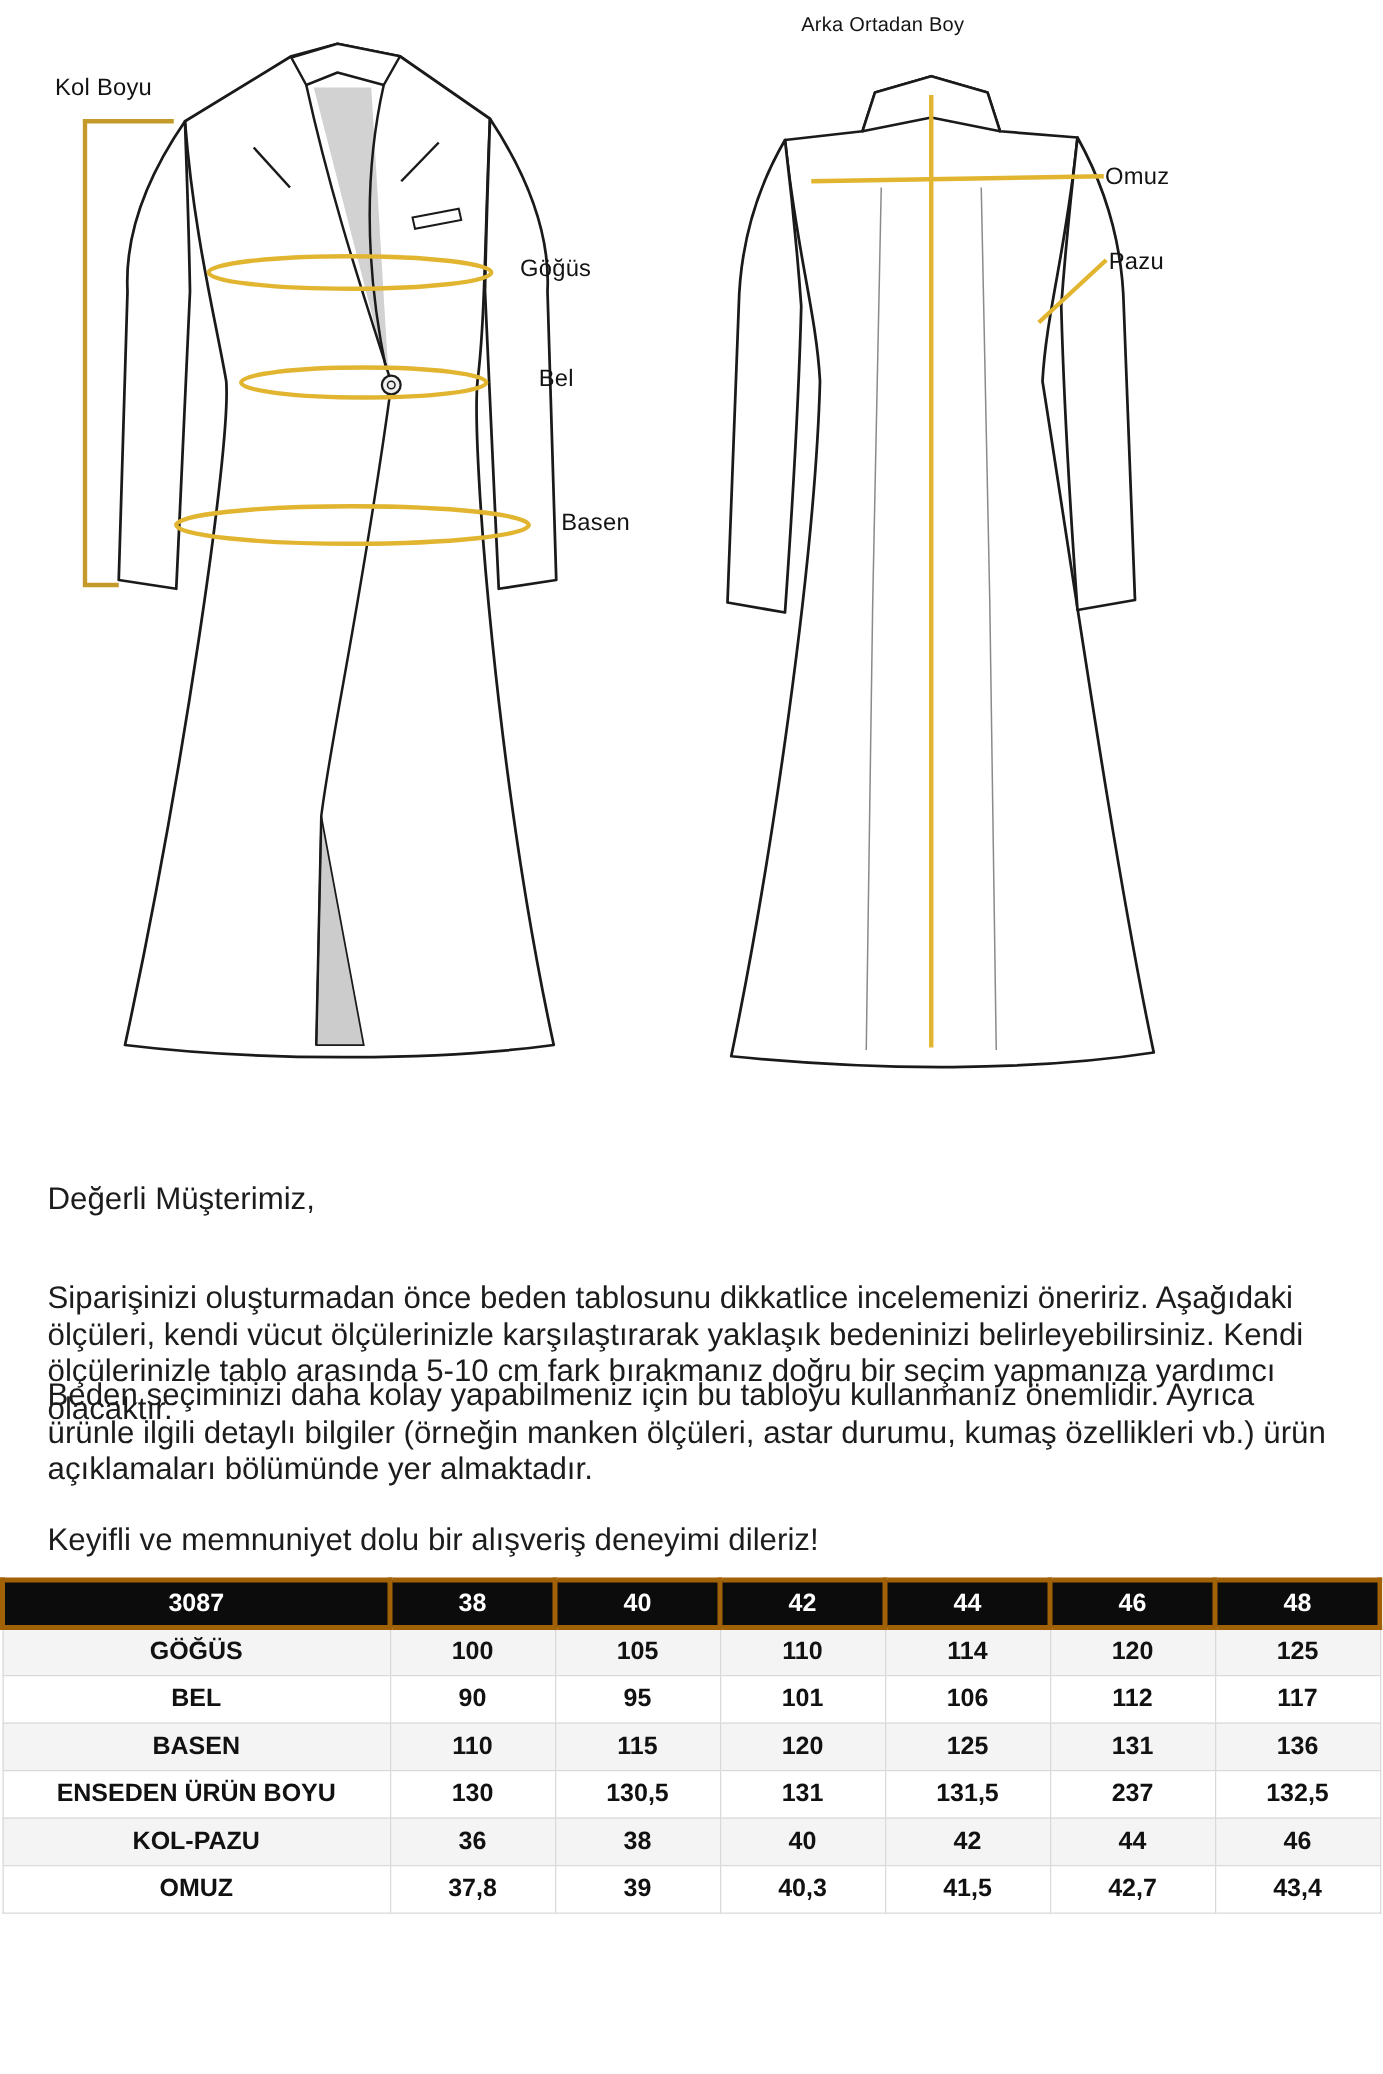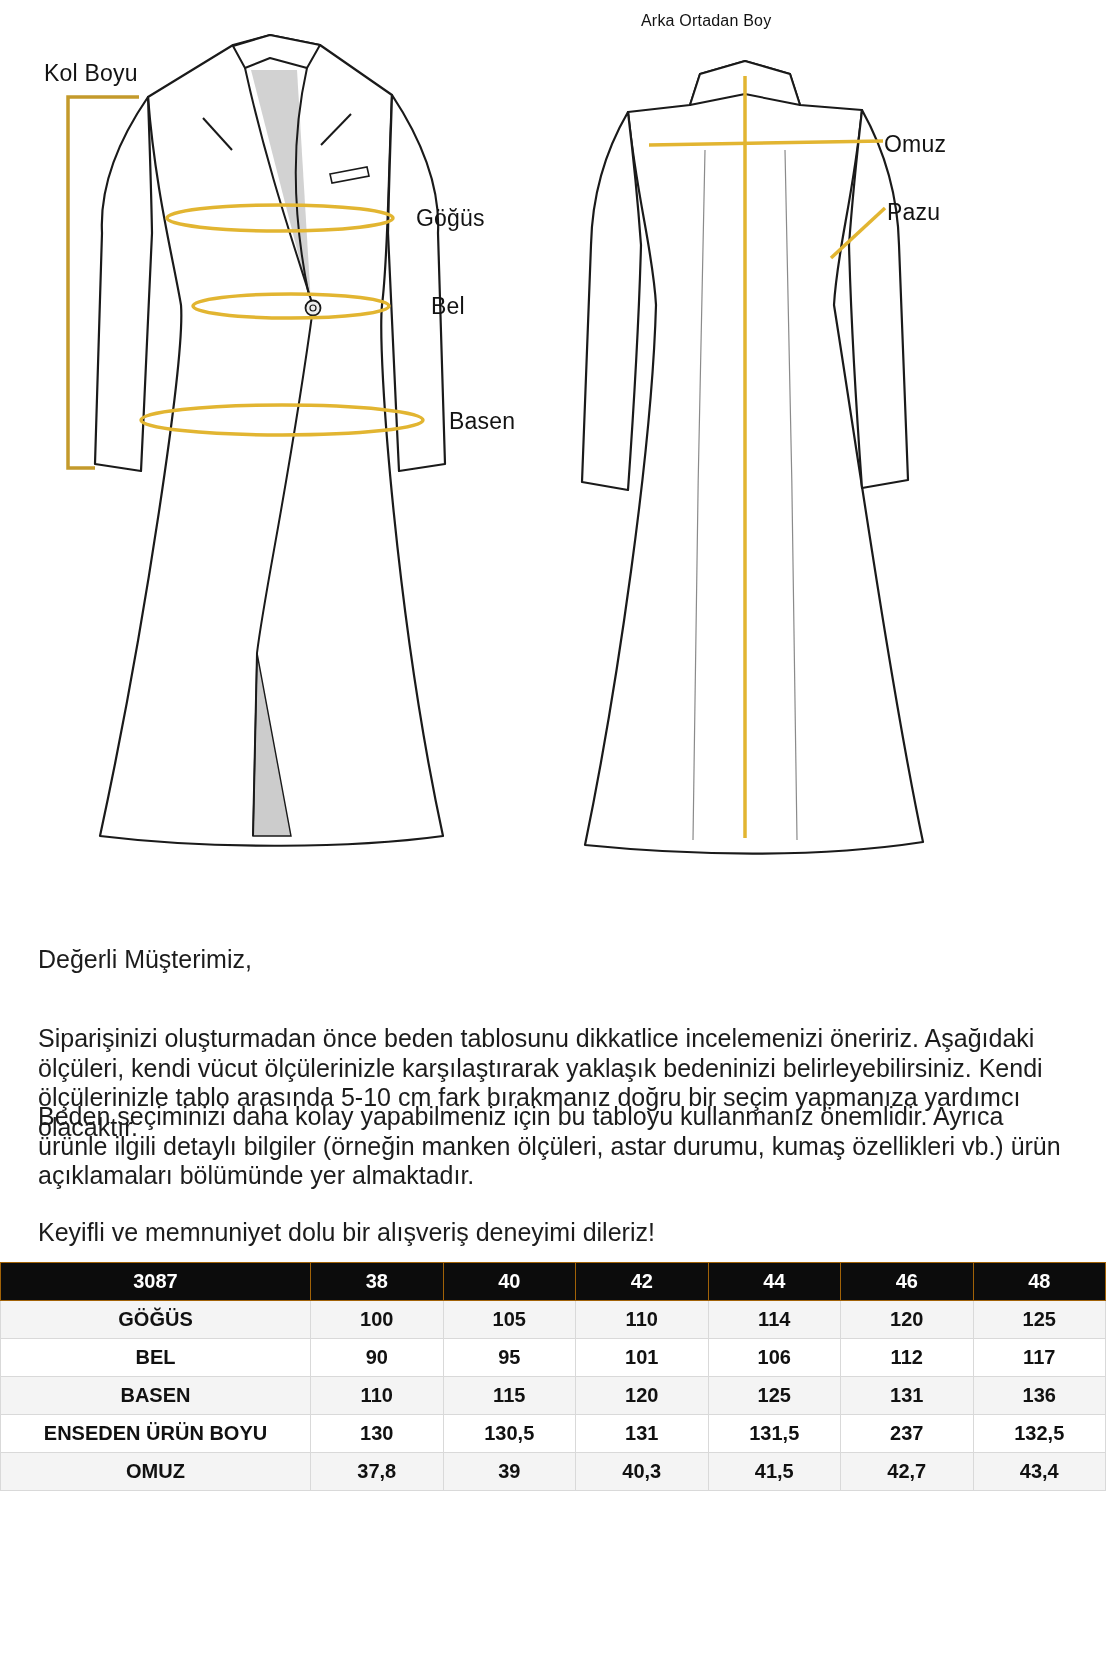--- a/index.html
+++ b/index.html
@@ -4,21 +4,21 @@
 <style>
   * { margin:0; padding:0; box-sizing:border-box; }
   html,body { background:#ffffff; }
   body { font-family:"Liberation Sans","DejaVu Sans",sans-serif; color:#1b1b1b; }
   .page { position:relative; width:1106px; height:1659px; background:#ffffff; overflow:hidden; }
   .abs { position:absolute; }
 
   
   .diagram-label {
     position:absolute;
-    font-size:23px;
+    font-size:19px;
     color:#131313;
     letter-spacing:.2px;
     white-space:nowrap;
   }
   .diagram-title { font-size:16px; }
 
   
   .info-text {
     position:absolute;
     left:38px;
@@ -44,21 +44,21 @@
   .size-table col.label-col { width:310px; }
   .size-table th, .size-table td {
     height:38px;
     padding:0;
     border:1px solid #d9d9d9;
     vertical-align:middle;
   }
   .size-table thead th {
     background:#0c0c0c;
     color:#ffffff;
-    border:1px solid #a16207;
+    border:4px solid #a16207;
   }
   .size-table tbody tr:nth-child(odd)  { background:#f4f4f4; }
   .size-table tbody tr:nth-child(even) { background:#ffffff; }
 
   svg { display:block; }
 </style>
 </head>
 <body>
 
 <div class="page">
@@ -193,20 +193,29 @@
       <tr>
         <td>ENSEDEN ÜRÜN BOYU</td>
         <td>130</td>
         <td>130,5</td>
         <td>131</td>
         <td>131,5</td>
         <td>237</td>
         <td>132,5</td>
       </tr>
       <tr>
+        <td>KOL-PAZU</td>
+        <td>36</td>
+        <td>38</td>
+        <td>40</td>
+        <td>42</td>
+        <td>44</td>
+        <td>46</td>
+      </tr>
+      <tr>
         <td>OMUZ</td>
         <td>37,8</td>
         <td>39</td>
         <td>40,3</td>
         <td>41,5</td>
         <td>42,7</td>
         <td>43,4</td>
       </tr>
     </tbody>
   </table>

